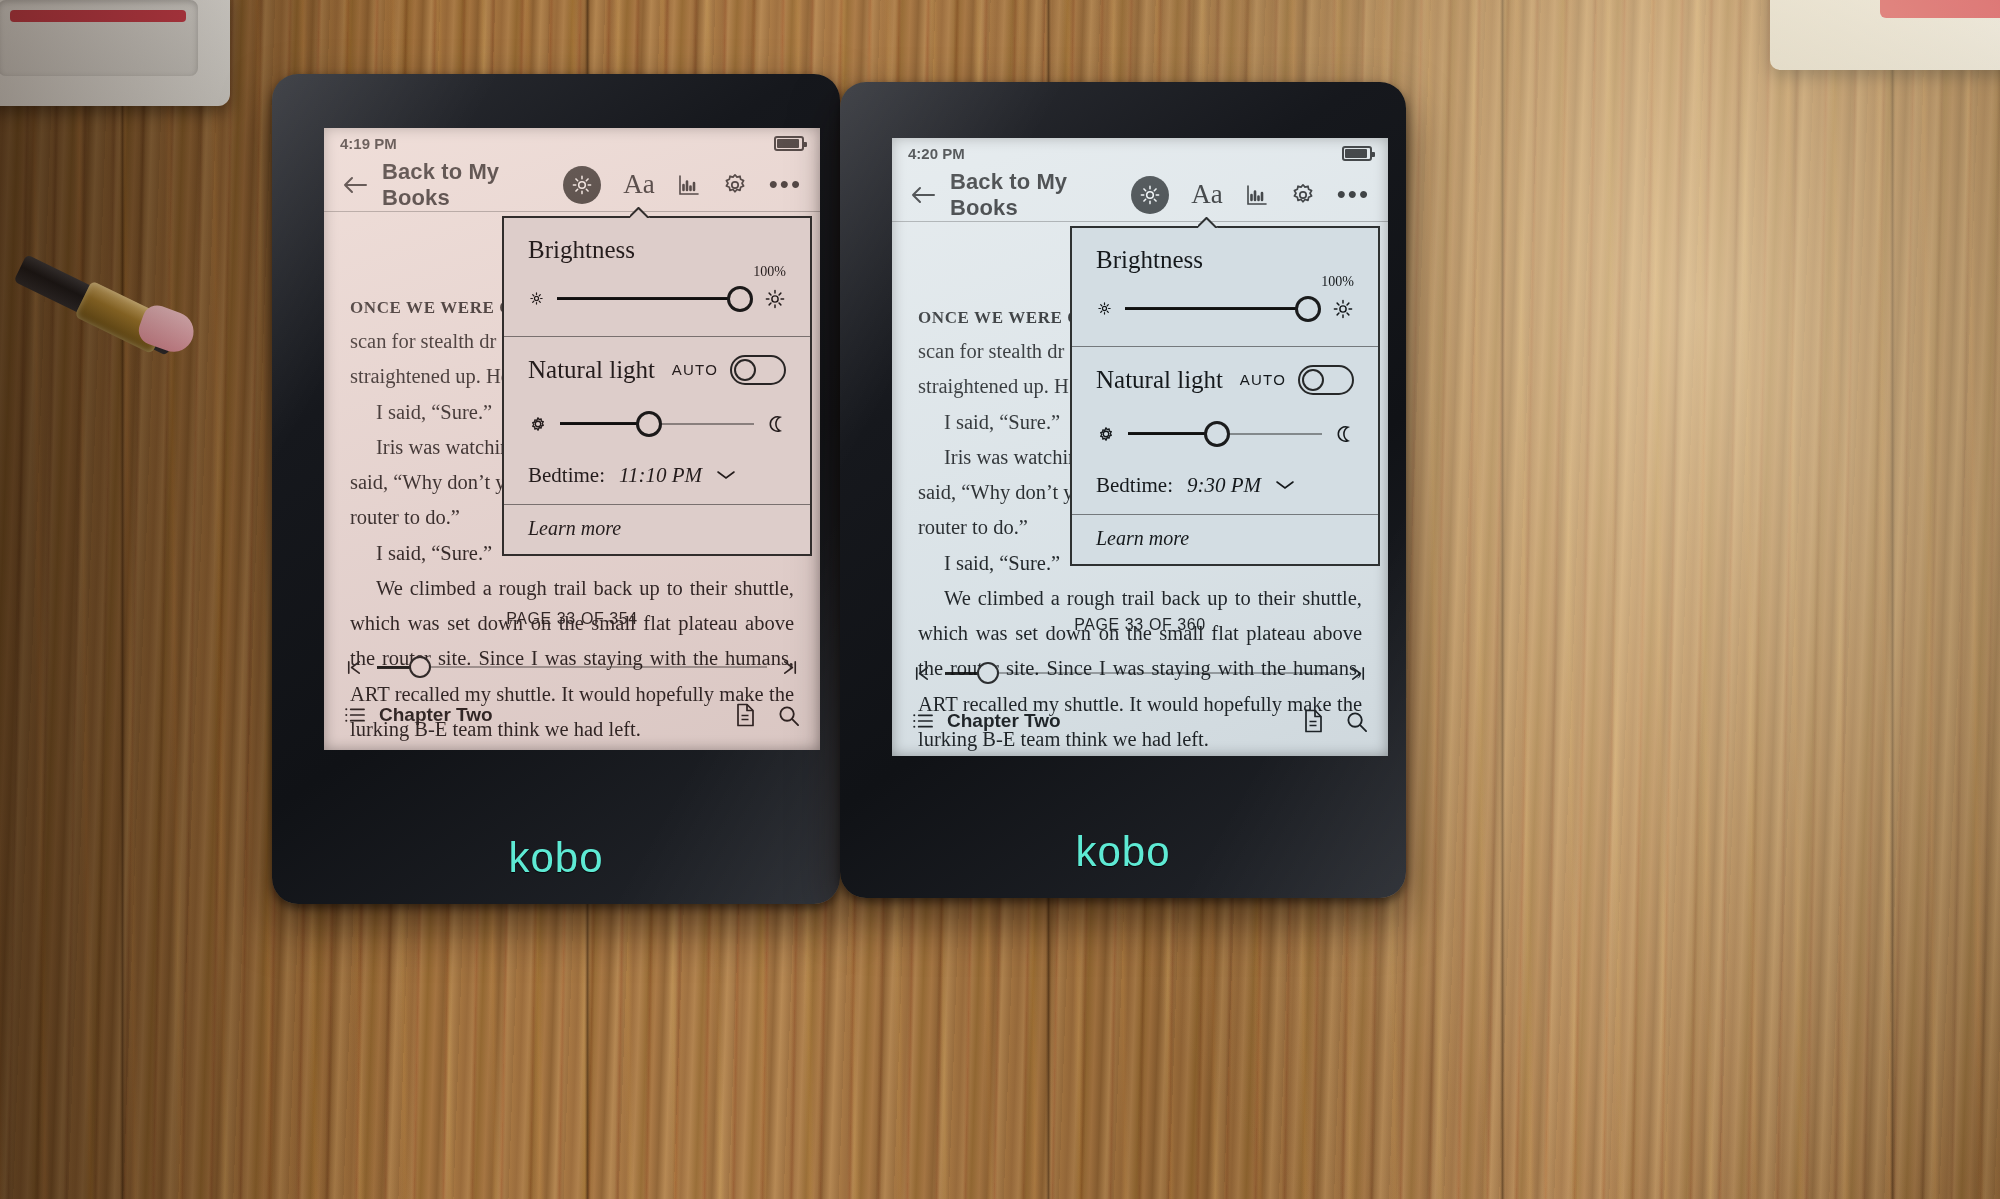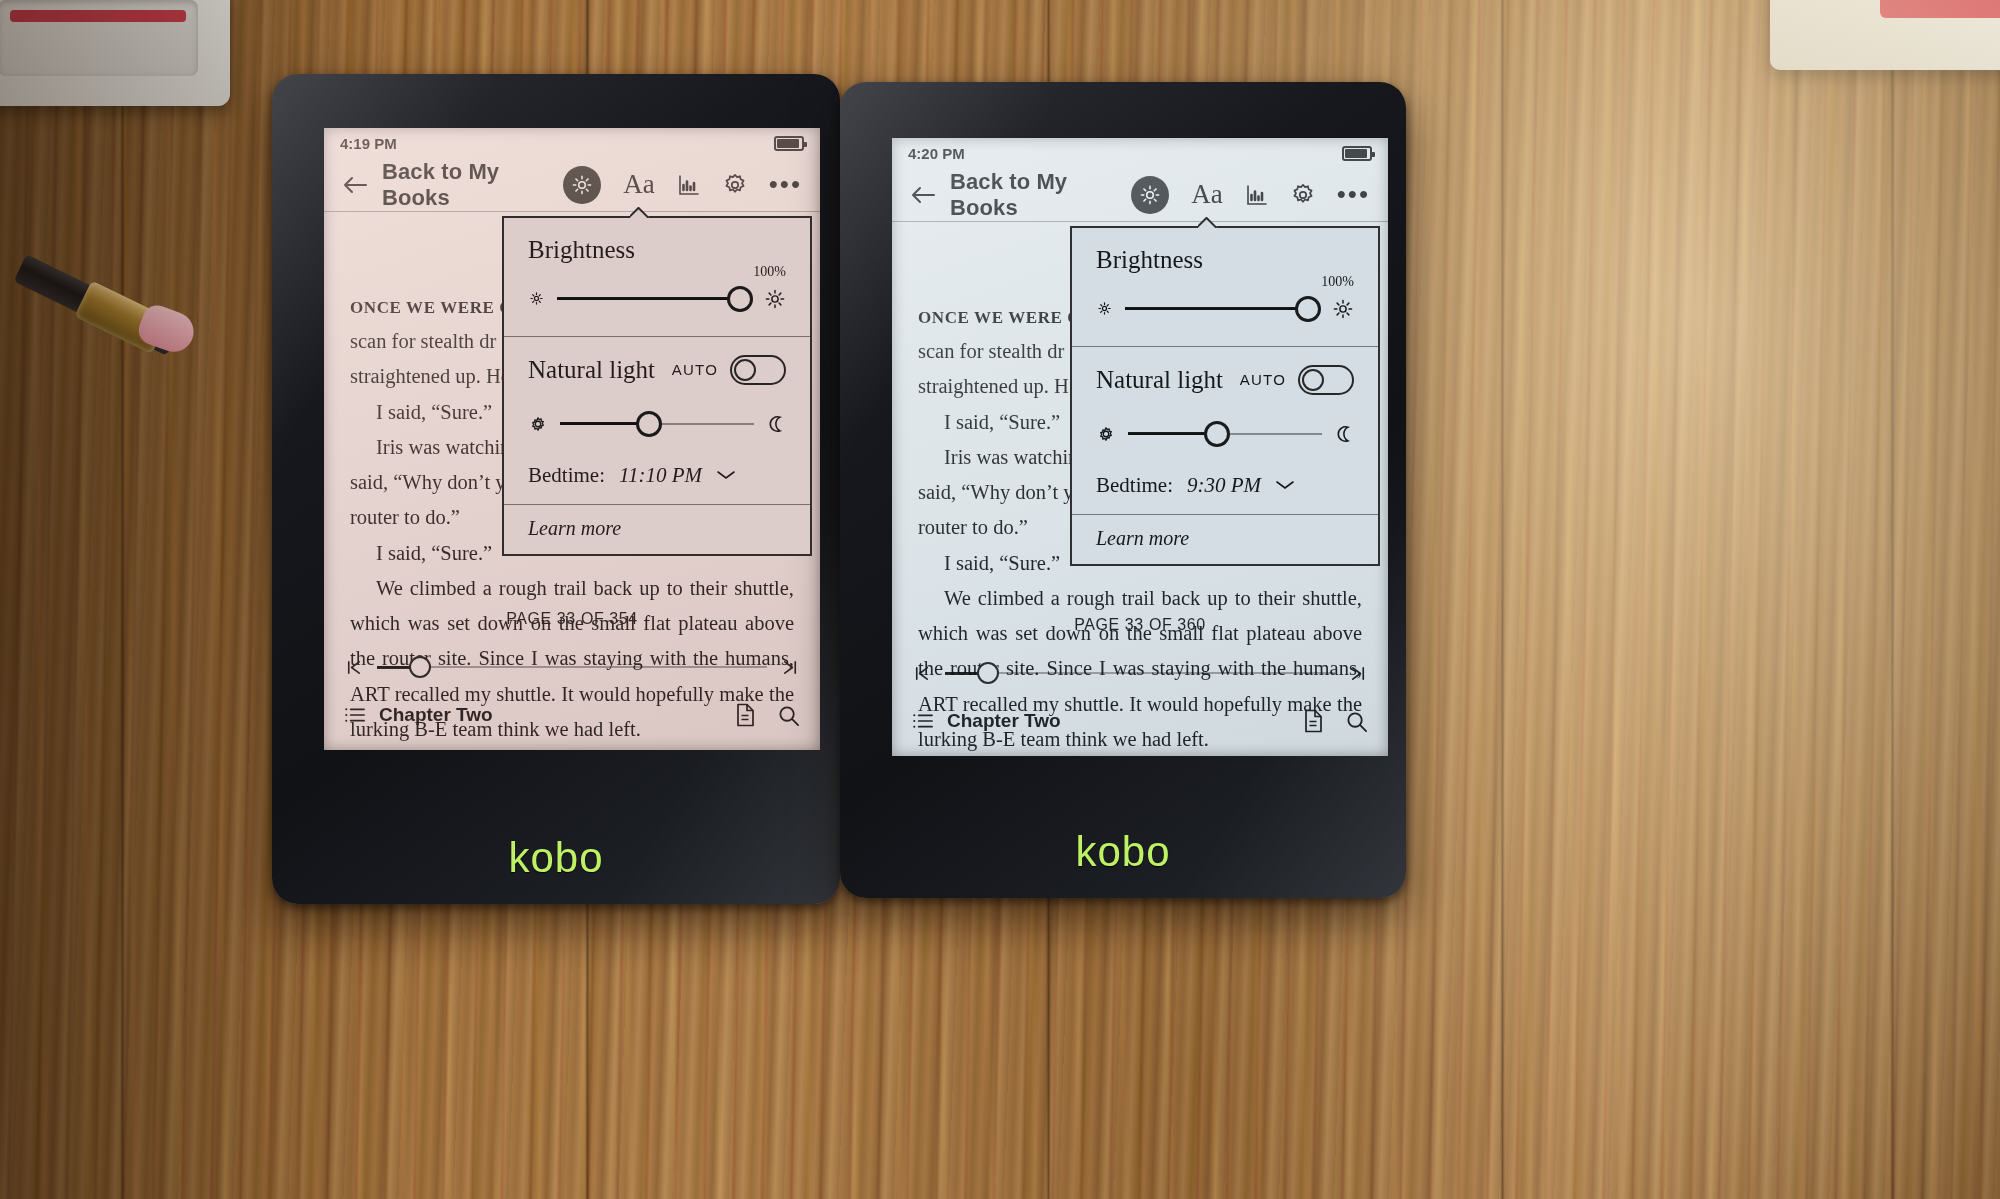--- a/index.html
+++ b/index.html
@@ -104,21 +104,21 @@
     border-radius: 26px;
   }
   .device-sheen {
     position: absolute; inset: 0; border-radius: 26px;
     background: linear-gradient(120deg, rgba(255,255,255,0.10) 0%, rgba(255,255,255,0.0) 22%, rgba(255,255,255,0.0) 78%, rgba(255,255,255,0.07) 100%);
     pointer-events: none;
   }
   .brand {
     position: absolute; left: 0; right: 0; bottom: 22px;
     text-align: center;
-    color: #bef264;
+    color: #5eead4;
     font-size: 42px;
     letter-spacing: 1px;
     font-weight: 400;
     font-family: "Liberation Sans", sans-serif;
     text-shadow: 0 1px 1px rgba(0,0,0,0.8);
   }
 
   
   .screen {
     position: absolute;

